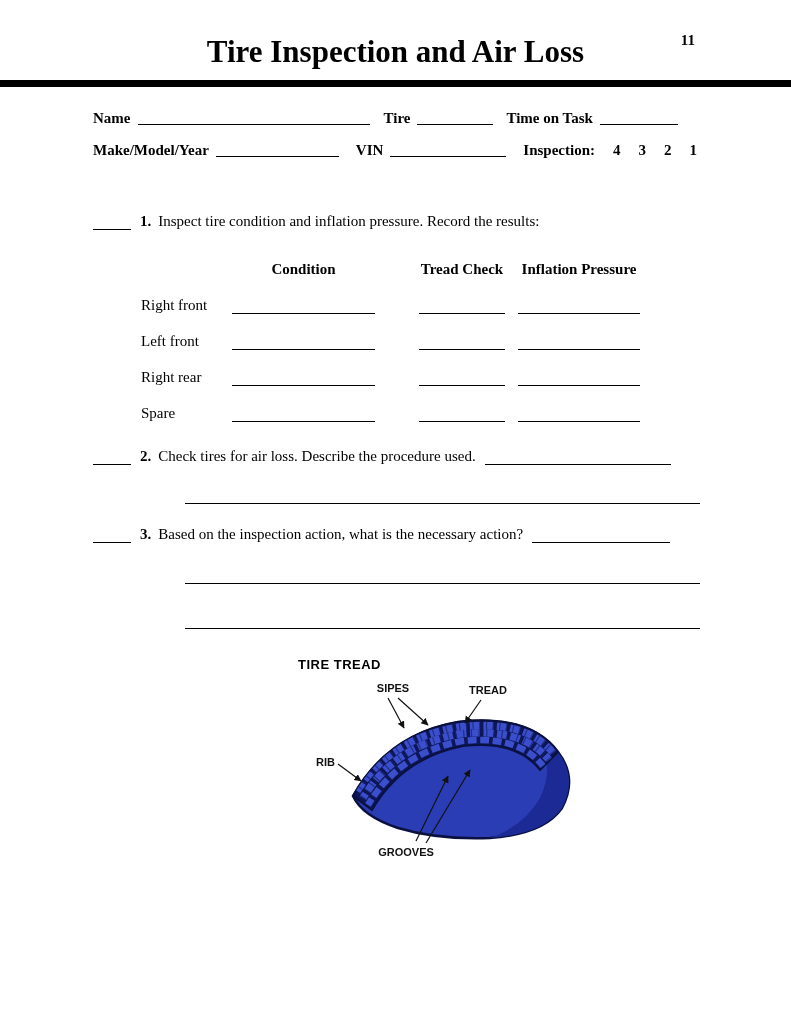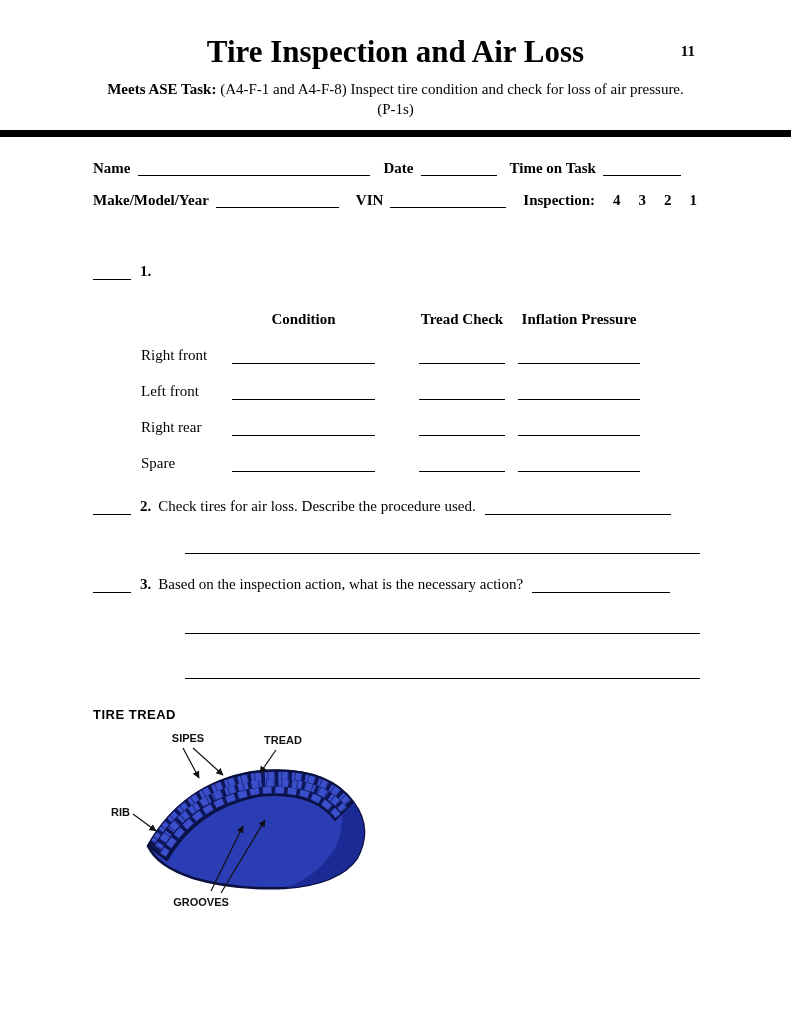--- a/index.html
+++ b/index.html
@@ -6,21 +6,21 @@
   body { background: #e8e8e8; font-family: "Liberation Serif", serif; }
   .page {
     position: relative;
     width: 791px; height: 1024px;
     margin: 0 auto;
     background: #ffffff;
     color: #000;
     overflow: hidden;
   }
   .page-number {
-    position: absolute; top: 43px; right: 96px;
+    position: absolute; top: 32px; right: 96px;
     font-weight: bold; font-size: 15px;
   }
   .title {
     padding-top: 36px;
     text-align: center;
     font-size: 31px; font-weight: bold; line-height: 1.05;
   }
   .subtitle {
     width: 580px;
     margin: 10px auto 0;
@@ -29,21 +29,21 @@
   }
   .subtitle b { font-weight: bold; }
   .rule { margin-top: 11px; height: 7px; background: #000; width: 100%; }
   .content { padding: 0 93px; font-size: 15px; }
   .lbl { font-weight: bold; white-space: nowrap; }
   .blank {
     display: inline-block;
     border-bottom: 1.5px solid #000;
     height: 15px;
   }
-  .frow { display: flex; align-items: center; }
+  .frow { display: flex; align-items: flex-start; }
   .row-name { margin-top: 23px; }
   .row-make { margin-top: 15px; }
   .eval-num { font-weight: bold; margin-left: 18px; }
   .task { display: flex; align-items: flex-end; }
   .task .chk { width: 38px; margin-right: 9px; }
   .task .num { font-weight: bold; margin-right: 7px; }
   .task-1 { margin-top: 54px; }
   .task-2 { margin-top: 26px; }
   .task-3 { margin-top: 18px; }
   .tire-table { margin-left: 48px; margin-top: 31px; }
@@ -51,74 +51,71 @@
   .t-row { display: flex; align-items: flex-end; height: 36px; }
   .c0 { width: 91px; }
   .c1 { width: 143px; margin-right: 44px; text-align: center; }
   .c2 { width: 86px;  margin-right: 13px; text-align: center; }
   .c3 { width: 122px; text-align: center; }
   .b1 { width: 143px; margin-right: 44px; }
   .b2 { width: 86px;  margin-right: 13px; }
   .b3 { width: 122px; }
   .line-full { margin-left: 92px; margin-top: 24px; width: 515px; }
   .line-a { margin-top: 26px; }
-  .diagram { margin-top: 24px; width: 340px; }
+  .diagram { margin-top: 24px; margin-left: 205px; width: 340px; }
   .diagram-title {
     font-family: "Liberation Sans", sans-serif;
     font-weight: bold; font-size: 13px; letter-spacing: .5px;
   }
   .diagram svg { display: block; margin-top: 4px; }
   .svg-label {
     font-family: "Liberation Sans", sans-serif;
     font-weight: bold; font-size: 11px; fill: #111;
   }
   .lead { stroke: #111; stroke-width: 1.2; fill: none; }
 </style>
 </head>
 <body>
 
 <div class="page">
 
   <div class="page-number">11</div>
 
   <h1 class="title">Tire Inspection and Air Loss</h1>
 
-  <p class="subtitle">
-    <b>Meets ASE Task:</b>
-    <span>(A4-F-1 and A4-F-8)  Inspect tire condition and check for loss of air pressure.  (P-1s)</span>
-  </p>
 
   <div class="rule"></div>
 
   <div class="content">
 
     <div class="frow row-name">
       <span class="lbl">Name</span>
       <span class="blank" style="width:232px;margin:0 14px 0 7px;"></span>
-      <span class="lbl">Date</span>
+      <span class="lbl">Tire</span>
       <span class="blank" style="width:76px;margin:0 13px 0 7px;"></span>
       <span class="lbl">Time on Task</span>
       <span class="blank" style="width:78px;margin:0 0 0 7px;"></span>
     </div>
 
     <div class="frow row-make">
       <span class="lbl">Make/Model/Year</span>
       <span class="blank" style="width:123px;margin:0 17px 0 7px;"></span>
       <span class="lbl">VIN</span>
       <span class="blank" style="width:116px;margin:0 17px 0 7px;"></span>
       <span class="lbl">Inspection:</span>
       <span class="eval-num">4</span>
       <span class="eval-num">3</span>
       <span class="eval-num">2</span>
       <span class="eval-num">1</span>
     </div>
 
     <div class="task task-1">
       <span class="blank chk"></span>
       <span class="num">1.</span>
+      <span>Inspect tire condition and inflation pressure.  Record the results:</span>
     </div>
 
     <div class="tire-table">
       <div class="t-head">
         <span class="c0"></span>
         <span class="c1">Condition</span>
         <span class="c2">Tread Check</span>
         <span class="c3">Inflation Pressure</span>
       </div>
 

